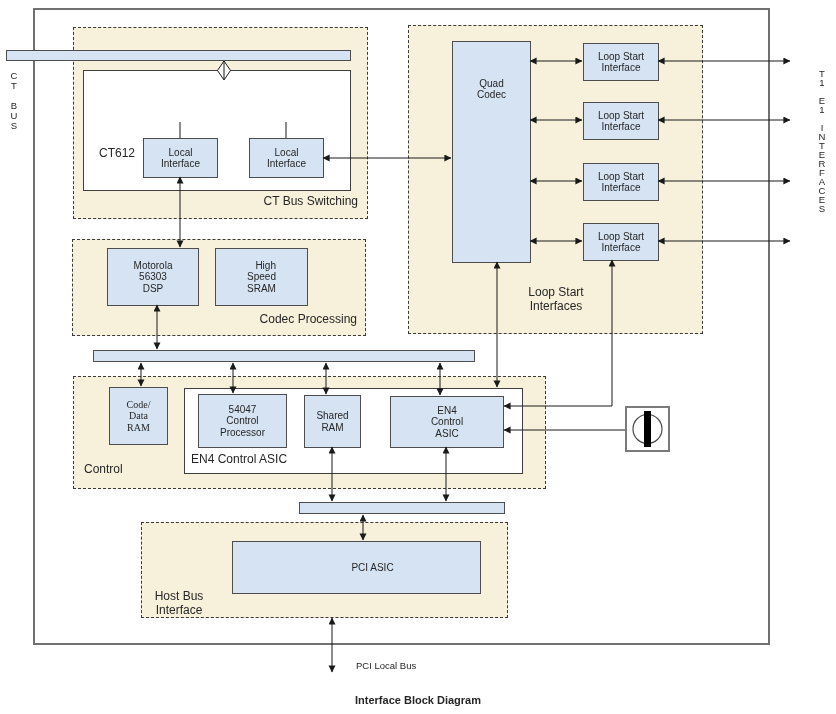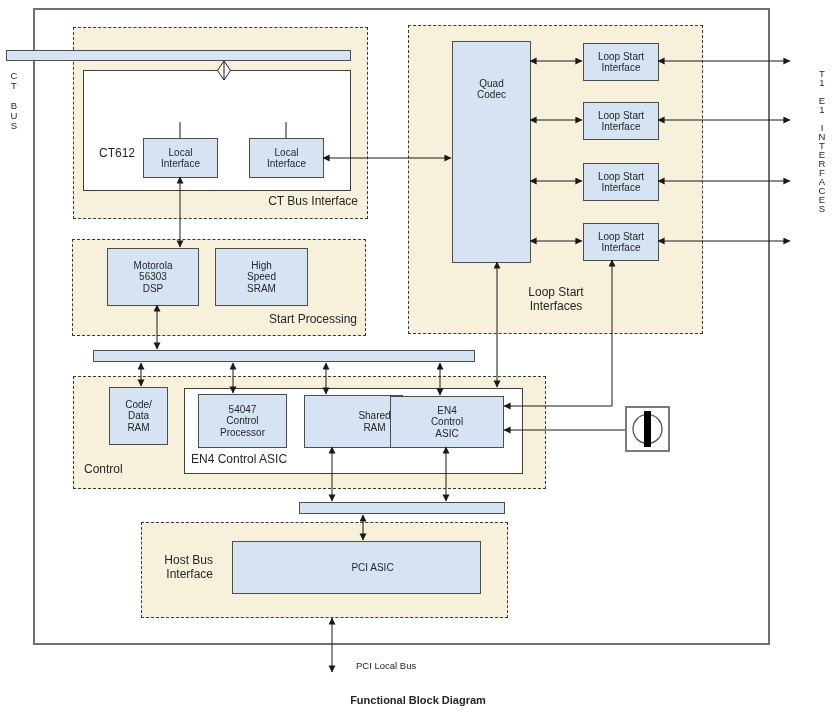--- a/index.html
+++ b/index.html
@@ -82,72 +82,72 @@
 
   <div class="bus" style="left:6px;top:50px;width:345px;height:11px;"></div>
 
   <div class="group" style="left:73px;top:27px;width:293px;height:190px;"></div>
   <div class="whitebox" style="left:83px;top:70px;width:266px;height:119px;"></div>
   <div class="lbl" style="left:99px;top:147px;width:44px;">CT612</div>
   <div class="block" style="left:143px;top:138px;width:73px;height:38px;">Local
 Interface</div>
   <div class="block" style="left:249px;top:138px;width:73px;height:38px;">Local
 Interface</div>
-  <div class="lbl right" style="left:258px;top:195px;width:100px;">CT Bus Interface</div>
+  <div class="lbl right" style="left:258px;top:195px;width:100px;">CT Bus Switching</div>
 
   <div class="group" style="left:72px;top:239px;width:292px;height:95px;"></div>
   <div class="block" style="left:107px;top:248px;width:90px;height:56px;">Motorola
 56303
 DSP</div>
-  <div class="block" style="left:215px;top:248px;width:91px;height:56px;">High
+  <div class="block" style="left:215px;top:248px;width:91px;height:56px;text-align:right;">High
 Speed
 SRAM</div>
-  <div class="lbl right" style="left:257px;top:313px;width:100px;">Start Processing</div>
+  <div class="lbl right" style="left:257px;top:313px;width:100px;">Codec Processing</div>
 
   <div class="bus" style="left:93px;top:350px;width:382px;height:12px;"></div>
 
   <div class="group" style="left:73px;top:376px;width:471px;height:111px;"></div>
   <div class="whitebox" style="left:184px;top:388px;width:337px;height:84px;"></div>
-  <div class="block" style="left:109px;top:387px;width:57px;height:56px;">Code/
+  <div class="block" style="left:109px;top:387px;width:57px;height:56px;font-family:Liberation Serif, serif;">Code/
 Data
 RAM</div>
   <div class="block" style="left:198px;top:394px;width:87px;height:52px;">54047
 Control
 Processor</div>
-  <div class="block" style="left:304px;top:395px;width:55px;height:51px;padding-left:42px;">Shared
+  <div class="block" style="left:304px;top:395px;width:55px;height:51px;">Shared
 RAM</div>
   <div class="block" style="left:390px;top:396px;width:112px;height:50px;">EN4
 Control
 ASIC</div>
   <div class="lbl" style="left:191px;top:453px;width:120px;">EN4 Control ASIC</div>
   <div class="lbl" style="left:84px;top:463px;width:60px;">Control</div>
 
   <div class="bus" style="left:299px;top:502px;width:206px;height:12px;"></div>
 
   <div class="group" style="left:141px;top:522px;width:365px;height:94px;"></div>
   <div class="block" style="left:232px;top:541px;width:215px;height:51px;padding-left:32px;">PCI ASIC</div>
-  <div class="lbl center" style="left:145px;top:554px;width:68px;text-align:right;">Host Bus
+  <div class="lbl center" style="left:145px;top:590px;width:68px;">Host Bus
 Interface</div>
 
   <div class="group" style="left:408px;top:25px;width:293px;height:307px;"></div>
   <div class="block top-label" style="left:452px;top:41px;width:77px;height:220px;padding-top:0;"><span style="margin-top:36px;white-space:pre-line;">Quad
 Codec</span></div>
   <div class="block" style="left:583px;top:43px;width:74px;height:36px;">Loop Start
 Interface</div>
   <div class="block" style="left:583px;top:102px;width:74px;height:36px;">Loop Start
 Interface</div>
   <div class="block" style="left:583px;top:163px;width:74px;height:36px;">Loop Start
 Interface</div>
   <div class="block" style="left:583px;top:223px;width:74px;height:36px;">Loop Start
 Interface</div>
   <div class="lbl center" style="left:519px;top:286px;width:74px;">Loop Start
 Interfaces</div>
 
   <div class="lbl" style="left:356px;top:661px;width:80px;font-size:9.5px;">PCI Local Bus</div>
-  <div class="title">Functional Block Diagram</div>
+  <div class="title">Interface Block Diagram</div>
 
   <svg class="wires" width="836" height="714" viewBox="0 0 836 714">
     <defs>
       <marker id="ah" orient="auto-start-reverse" markerUnits="userSpaceOnUse" markerWidth="8" markerHeight="8" refX="6.6" refY="3.5">
         <path d="M0,0 L7,3.5 L0,7 Z" fill="#1a1a1a"></path>
       </marker>
     </defs>
 
     <line class="connector" x1="224" y1="61" x2="224" y2="80"></line>
     <polygon class="diamond" points="224,61 230.5,70.5 224,80 217.5,70.5"></polygon>

